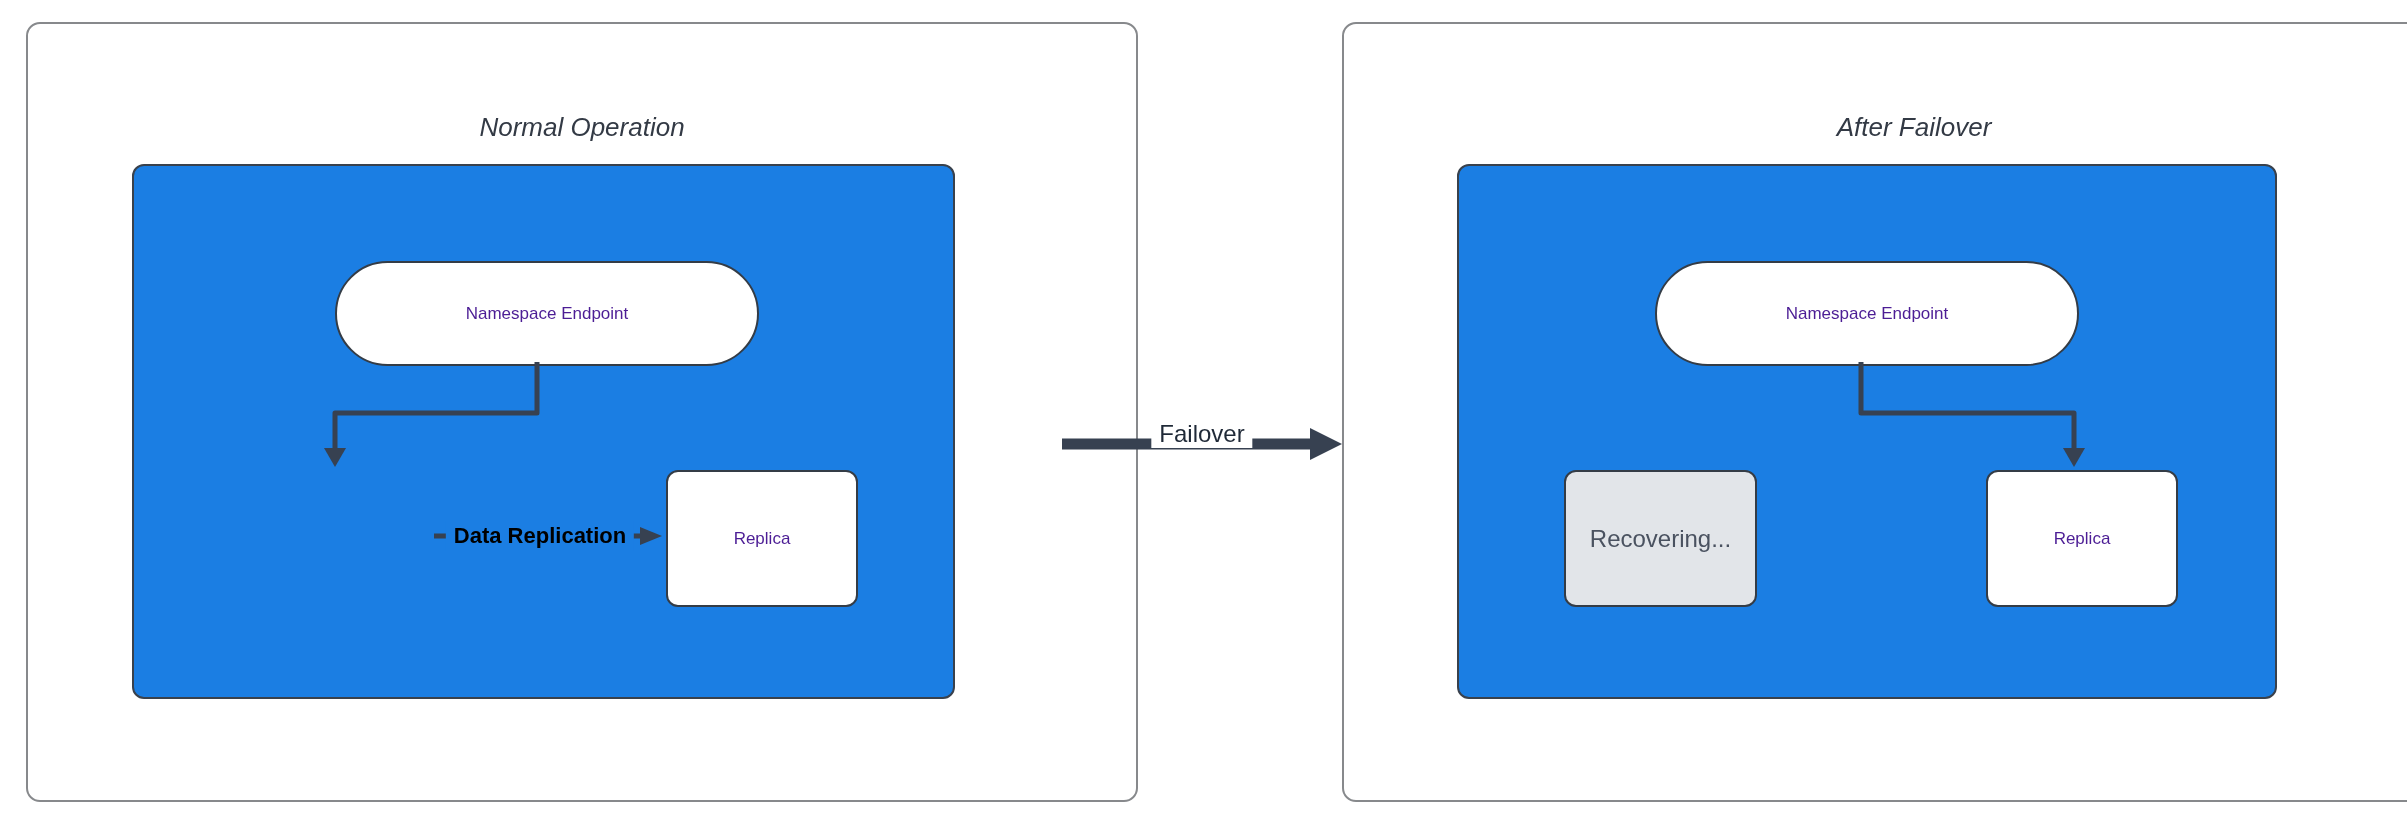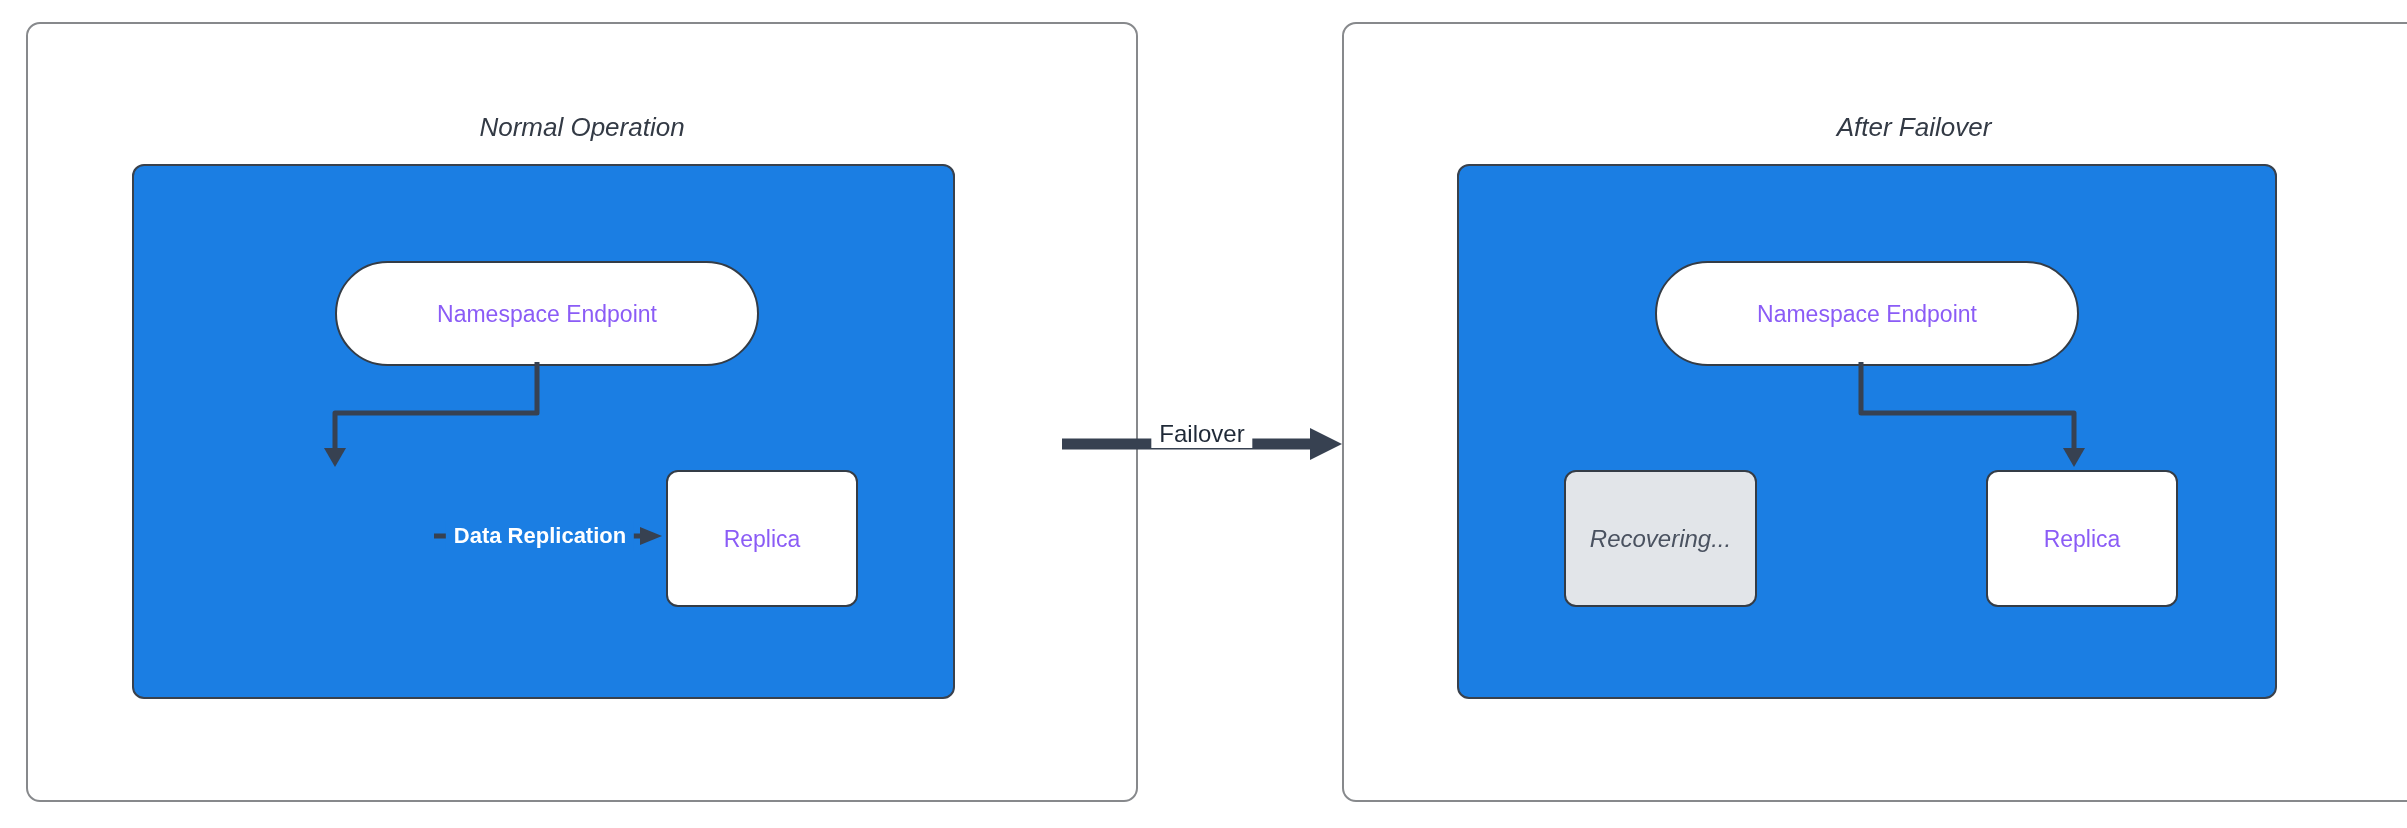--- a/index.html
+++ b/index.html
@@ -39,31 +39,30 @@
 
   
   .node {
     position: absolute;
     background: #ffffff;
     border: 2px solid #343c46;
     display: flex;
     align-items: center;
     justify-content: center;
     text-align: center;
-    font-size: 23px;
+    font-size: 17px;
     line-height: 30px;
-    color: #8b5cf6;
+    color: #4c1d95;
     padding: 0 18px;
   }
   .node-pill { border-radius: 53px; }
   .node-rect { border-radius: 12px; }
   .node-recovering {
     background: #e2e5e9;
     color: #4a5260;
-    font-style: italic;
     font-size: 24px;
   }
 
   
   svg.connectors {
     position: absolute; inset: 0;
     width: 2407px; height: 828px;
     pointer-events: none;
   }
   .edge { fill: none; stroke-width: 5px; stroke-linejoin: round; stroke-linecap: butt; }
@@ -71,21 +70,21 @@
 
   
   .edge-label {
     position: absolute;
     transform: translate(-50%, -50%);
     white-space: nowrap;
   }
   .edge-label-replication {
     font-size: 22px;
     font-weight: bold;
-    color: #ffffff;
+    color: #000000;
     background: #1b7ee3;
     padding: 2px 8px;
   }
   .edge-label-failover {
     font-size: 24px;
     color: #1f2937;
     background: #ffffff;
     padding: 0 8px;
   }
 </style>

